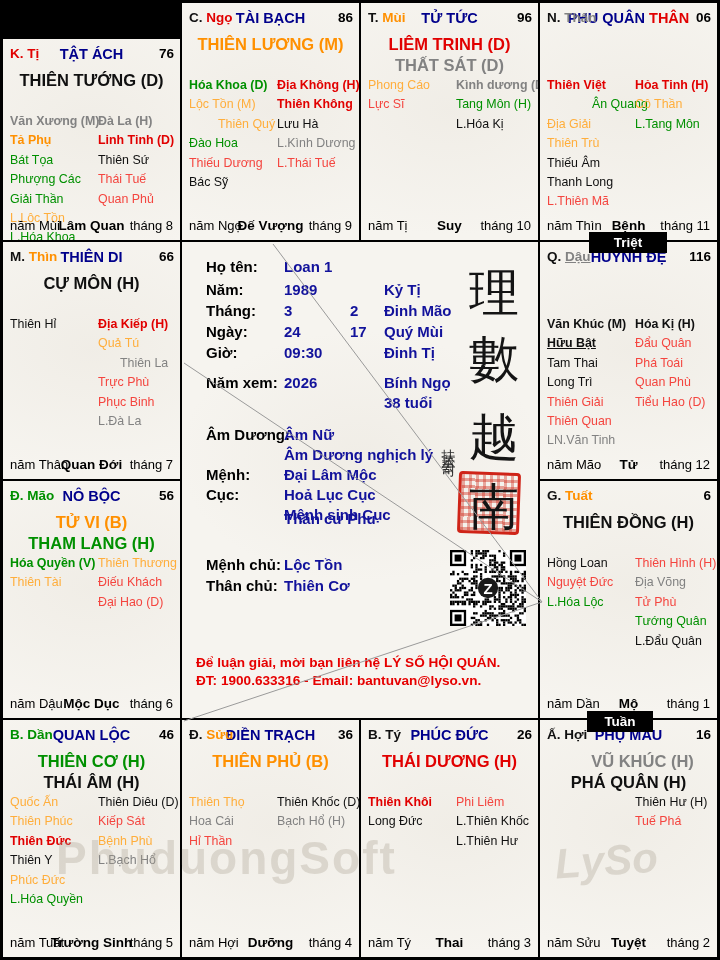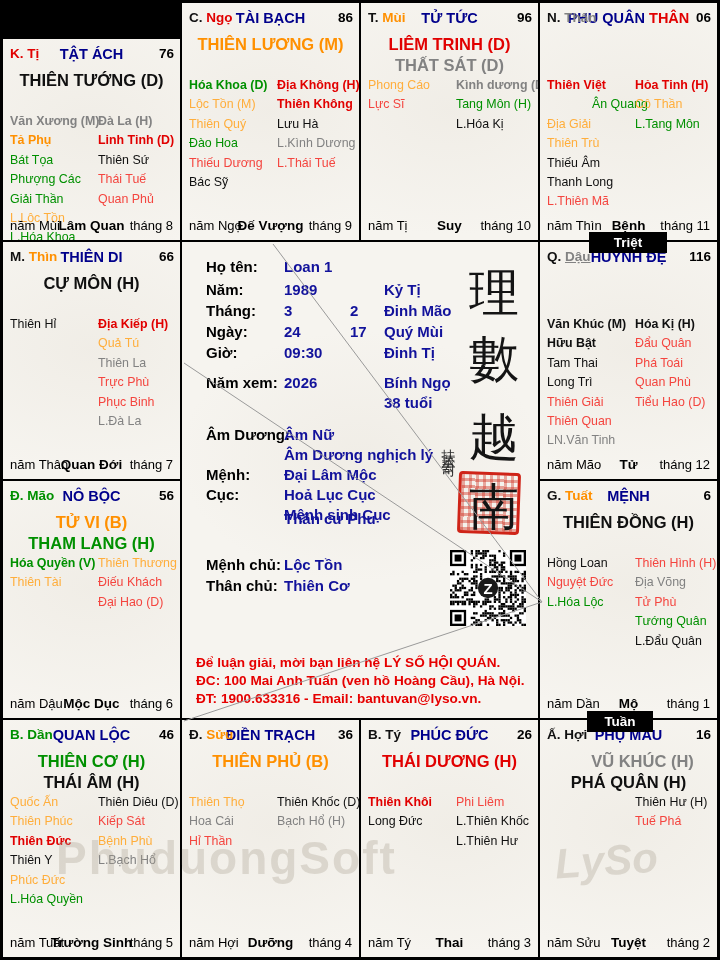--- a/index.html
+++ b/index.html
@@ -446,21 +446,20 @@
           <rect x="32" y="22" width="1" height="1" fill="#000"></rect>
           <rect x="32" y="25" width="1" height="1" fill="#000"></rect>
           <rect x="32" y="26" width="1" height="1" fill="#000"></rect>
           <rect x="32" y="32" width="1" height="1" fill="#000"></rect>
           <circle cx="16.5" cy="16.5" r="4.4" fill="#1a1a1a"></circle>
           <text x="16.5" y="18.9" text-anchor="middle" font-size="6.5" font-weight="bold" fill="#fff">Z</text>
         </svg>
 
       <div id="contact">
         <div>Để luận giải, mời bạn liên hệ LÝ SỐ HỘI QUÁN.</div>
-        <div>ĐC: 100 Mai Anh Tuấn (ven hồ Hoàng Cầu), Hà Nội.</div>
         <div>ĐT: 1900.633316 - Email: bantuvan@lyso.vn.</div>
       </div>
     </div>
 
   <div class="palace" style="grid-area: 1 / 1; margin-top: 36px;">
         <div class="ph">
           <span class="stembranch"><span style="color: rgb(225, 0, 0);">K. </span><span style="color: rgb(225, 0, 0);">Tị</span></span>
           <span class="pname"><span>TẬT ÁCH</span></span>
           <span class="pnum">76</span>
         </div>
@@ -494,21 +493,21 @@
           <span class="stembranch"><span style="color: rgb(16, 16, 16);">C. </span><span style="color: rgb(225, 0, 0);">Ngọ</span></span>
           <span class="pname"><span>TÀI BẠCH</span></span>
           <span class="pnum">86</span>
         </div>
         <div class="mains">
           <div style="color: rgb(255, 144, 0);">THIÊN LƯƠNG (M)</div>
         </div>
         <div class="scol l">
           <div class="star b" style="color: rgb(0, 144, 0);">Hóa Khoa (D)</div>
           <div class="star" style="color: rgb(255, 174, 60);">Lộc Tồn (M)</div>
-          <div class="star" style="color: rgb(255, 174, 60);">Thiên Quý</div>
+          <div class="star" style="color: rgb(255, 174, 60); margin-left: 29px;">Thiên Quý</div>
           <div class="star" style="color: rgb(0, 144, 0);">Đào Hoa</div>
           <div class="star" style="color: rgb(244, 69, 63);">Thiếu Dương</div>
           <div class="star" style="color: rgb(16, 16, 16);">Bác Sỹ</div>
         </div>
         <div class="scol r">
           <div class="star b" style="color: rgb(225, 0, 0);">Địa Không (H)</div>
           <div class="star b" style="color: rgb(225, 0, 0);">Thiên Không</div>
           <div class="star" style="color: rgb(16, 16, 16);">Lưu Hà</div>
           <div class="star" style="color: rgb(130, 130, 130);">L.Kình Dương</div>
           <div class="star" style="color: rgb(244, 69, 63);">L.Thái Tuế</div>
@@ -578,40 +577,40 @@
         </div>
         <div class="mains">
           <div style="color: rgb(16, 16, 16);">CỰ MÔN (H)</div>
         </div>
         <div class="scol l">
           <div class="star" style="color: rgb(16, 16, 16);">Thiên Hỉ</div>
         </div>
         <div class="scol r">
           <div class="star b" style="color: rgb(225, 0, 0);">Địa Kiếp (H)</div>
           <div class="star" style="color: rgb(255, 174, 60);">Quả Tú</div>
-          <div class="star" style="color: rgb(130, 130, 130);">Thiên La</div>
+          <div class="star" style="color: rgb(130, 130, 130); text-align: right;">Thiên La</div>
           <div class="star" style="color: rgb(244, 69, 63);">Trực Phù</div>
           <div class="star" style="color: rgb(244, 69, 63);">Phục Binh</div>
           <div class="star" style="color: rgb(130, 130, 130);">L.Đà La</div>
         </div>
         <div class="pf">
           <span class="nam">năm Thân</span>
           <span class="van">Quan Đới</span>
           <span class="thang">tháng 7</span>
         </div>
       </div>
       <div class="palace" style="grid-area: 2 / 4;">
         <div class="ph">
           <span class="stembranch"><span style="color: rgb(16, 16, 16);">Q. </span><span style="color: rgb(130, 130, 130); text-decoration: underline;">Dậu</span></span>
           <span class="pname"><span>HUYNH ĐỆ</span></span>
           <span class="pnum">116</span>
         </div>
         <div class="scol l">
           <div class="star b" style="color: rgb(16, 16, 16);">Văn Khúc (M)</div>
-          <div class="star b" style="color: rgb(16, 16, 16);">Hữu Bật</div>
+          <div class="star b" style="color: rgb(16, 16, 16); text-decoration: underline;">Hữu Bật</div>
           <div class="star" style="color: rgb(16, 16, 16);">Tam Thai</div>
           <div class="star" style="color: rgb(16, 16, 16);">Long Trì</div>
           <div class="star" style="color: rgb(244, 69, 63);">Thiên Giải</div>
           <div class="star" style="color: rgb(244, 69, 63);">Thiên Quan</div>
           <div class="star" style="color: rgb(130, 130, 130);">LN.Văn Tinh</div>
         </div>
         <div class="scol r">
           <div class="star b" style="color: rgb(16, 16, 16);">Hóa Kị (H)</div>
           <div class="star" style="color: rgb(244, 69, 63);">Đẩu Quân</div>
           <div class="star" style="color: rgb(244, 69, 63);">Phá Toái</div>
@@ -645,21 +644,20 @@
         </div>
         <div class="pf">
           <span class="nam">năm Dậu</span>
           <span class="van">Mộc Dục</span>
           <span class="thang">tháng 6</span>
         </div>
       </div>
       <div class="palace" style="grid-area: 3 / 4;">
         <div class="ph">
           <span class="stembranch"><span style="color: rgb(16, 16, 16);">G. </span><span style="color: rgb(255, 144, 0);">Tuất</span></span>
-          <span class="pname"><span>MỆNH</span></span>
           <span class="pnum">6</span>
         </div>
         <div class="mains">
           <div style="color: rgb(16, 16, 16);">THIÊN ĐỒNG (H)</div>
         </div>
         <div class="scol r">
           <div class="star" style="color: rgb(244, 69, 63);">Thiên Hình (H)</div>
           <div class="star" style="color: rgb(130, 130, 130);">Địa Võng</div>
           <div class="star" style="color: rgb(244, 69, 63);">Tử Phù</div>
           <div class="star" style="color: rgb(0, 144, 0);">Tướng Quân</div>

